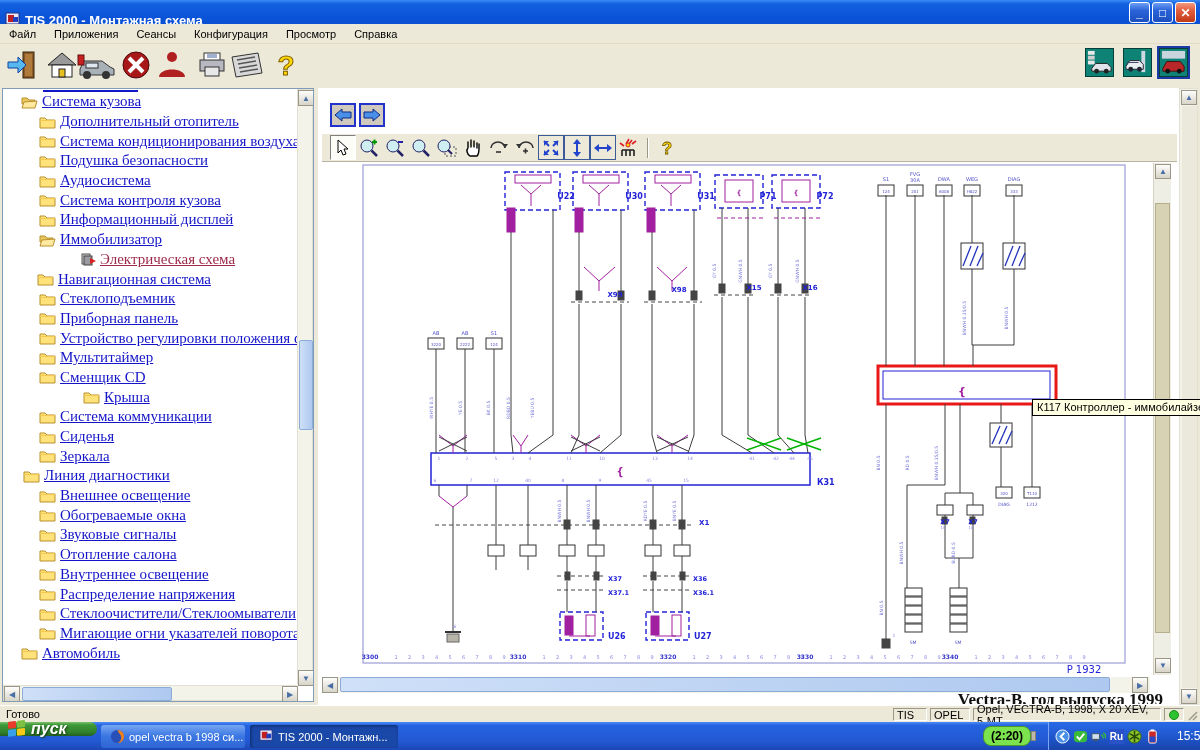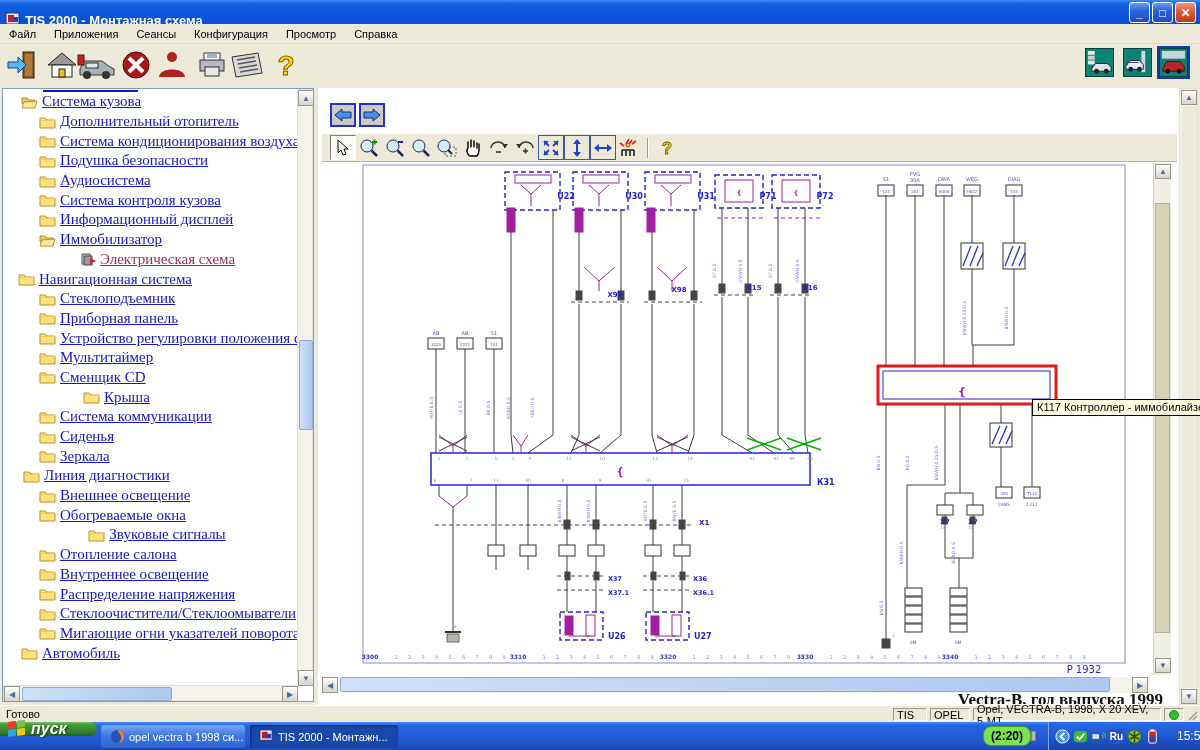--- a/index.html
+++ b/index.html
@@ -251,21 +251,21 @@
           <span class="tree-label">Иммобилизатор</span>
         </div>
         <div class="tree-row" style="padding-left: 76px;">
           <svg class="tree-ico" viewBox="0 0 17 14">
             <rect x="3" y="2" width="8" height="10" fill="#c8c8cc" stroke="#555"></rect>
             <rect x="5" y="4" width="8" height="9" fill="#9a9aa2" stroke="#444"></rect>
             <polygon points="11,6 17,9 11,12" fill="#d82020"></polygon>
           </svg>
           <span class="tree-label visited">Электрическая схема</span>
         </div>
-        <div class="tree-row" style="padding-left: 15px;">
+        <div class="tree-row" style="padding-left: 34px;">
           <svg class="tree-ico" viewBox="0 0 17 14">
             <path d="M1 3 L6 3 L8 5 L16 5 L16 13 L1 13 Z" fill="#ffe27a" stroke="#b8912e"></path>
             <path d="M1 5.5 H16" stroke="#f4c850"></path>
           </svg>
           <span class="tree-label">Навигационная система</span>
         </div>
         <div class="tree-row" style="padding-left: 36px;">
           <svg class="tree-ico" viewBox="0 0 17 14">
             <path d="M1 3 L6 3 L8 5 L16 5 L16 13 L1 13 Z" fill="#ffe27a" stroke="#b8912e"></path>
             <path d="M1 5.5 H16" stroke="#f4c850"></path>
@@ -342,21 +342,21 @@
           </svg>
           <span class="tree-label">Внешнее освещение</span>
         </div>
         <div class="tree-row" style="padding-left: 36px;">
           <svg class="tree-ico" viewBox="0 0 17 14">
             <path d="M1 3 L6 3 L8 5 L16 5 L16 13 L1 13 Z" fill="#ffe27a" stroke="#b8912e"></path>
             <path d="M1 5.5 H16" stroke="#f4c850"></path>
           </svg>
           <span class="tree-label">Обогреваемые окна</span>
         </div>
-        <div class="tree-row" style="padding-left: 28px; justify-content: center;">
+        <div class="tree-row" style="padding-left: 36px;">
           <svg class="tree-ico" viewBox="0 0 17 14">
             <path d="M1 3 L6 3 L8 5 L16 5 L16 13 L1 13 Z" fill="#ffe27a" stroke="#b8912e"></path>
             <path d="M1 5.5 H16" stroke="#f4c850"></path>
           </svg>
           <span class="tree-label">Звуковые сигналы</span>
         </div>
         <div class="tree-row" style="padding-left: 36px;">
           <svg class="tree-ico" viewBox="0 0 17 14">
             <path d="M1 3 L6 3 L8 5 L16 5 L16 13 L1 13 Z" fill="#ffe27a" stroke="#b8912e"></path>
             <path d="M1 5.5 H16" stroke="#f4c850"></path>

